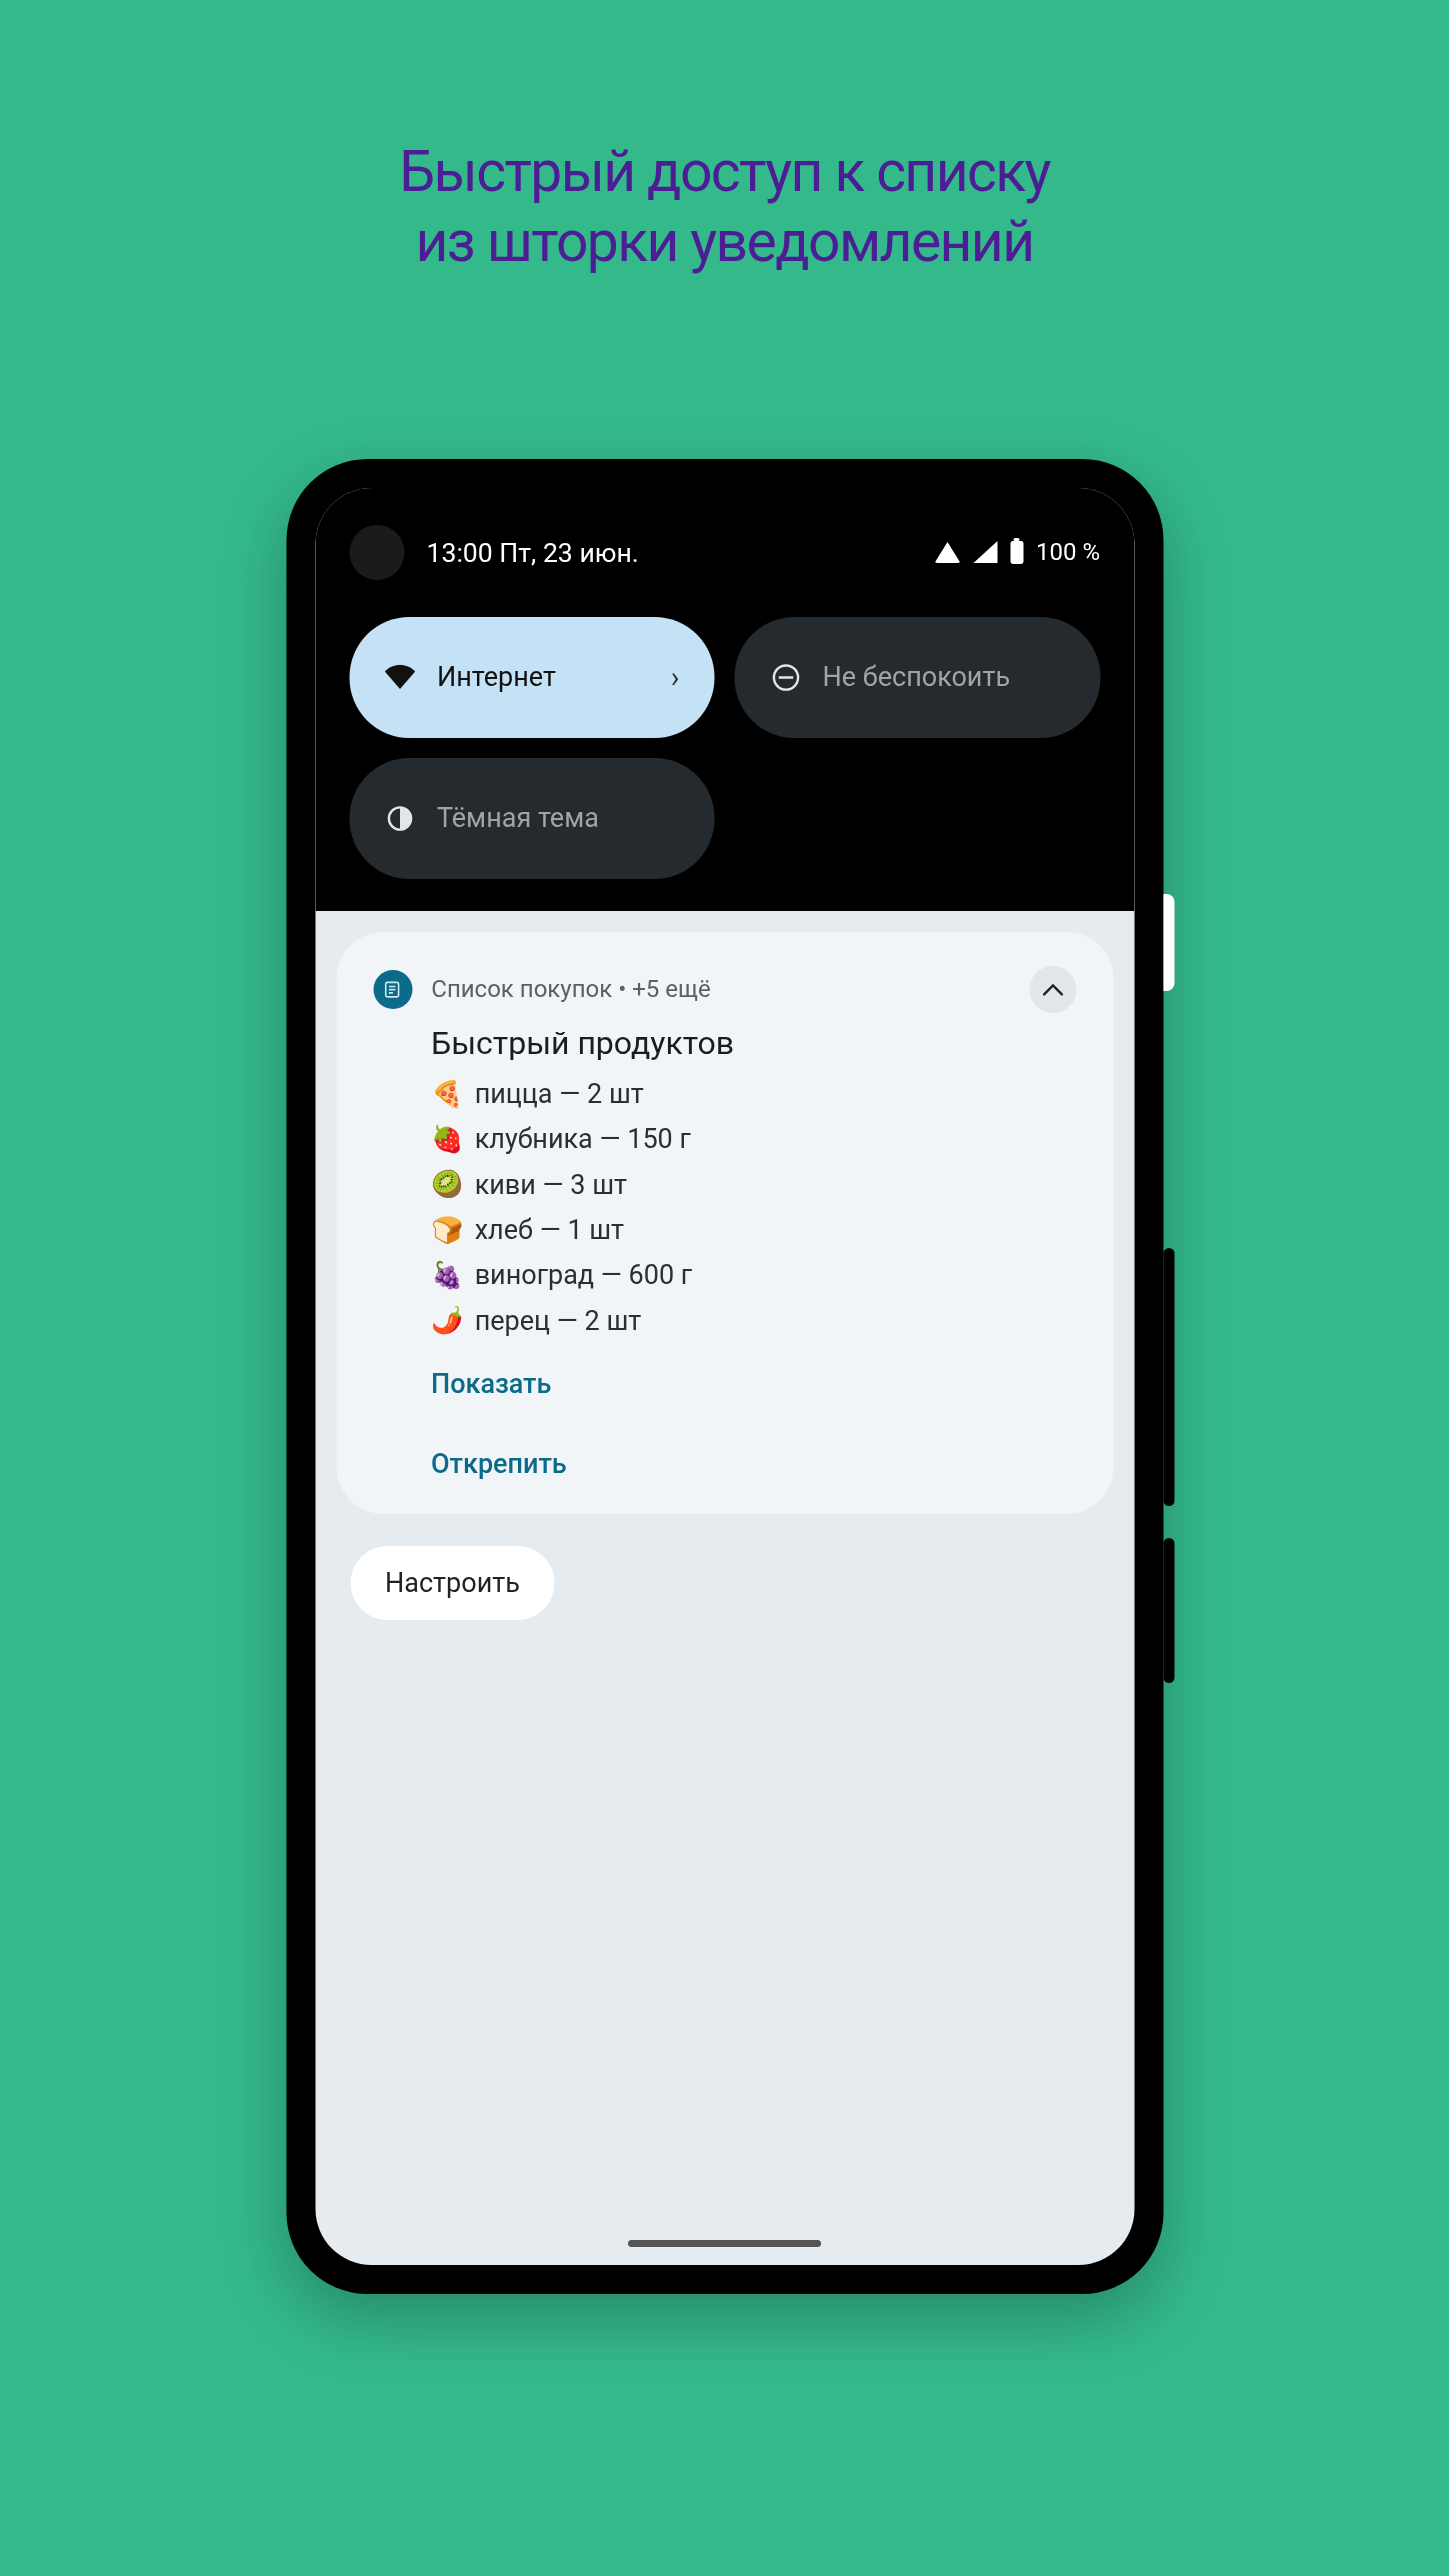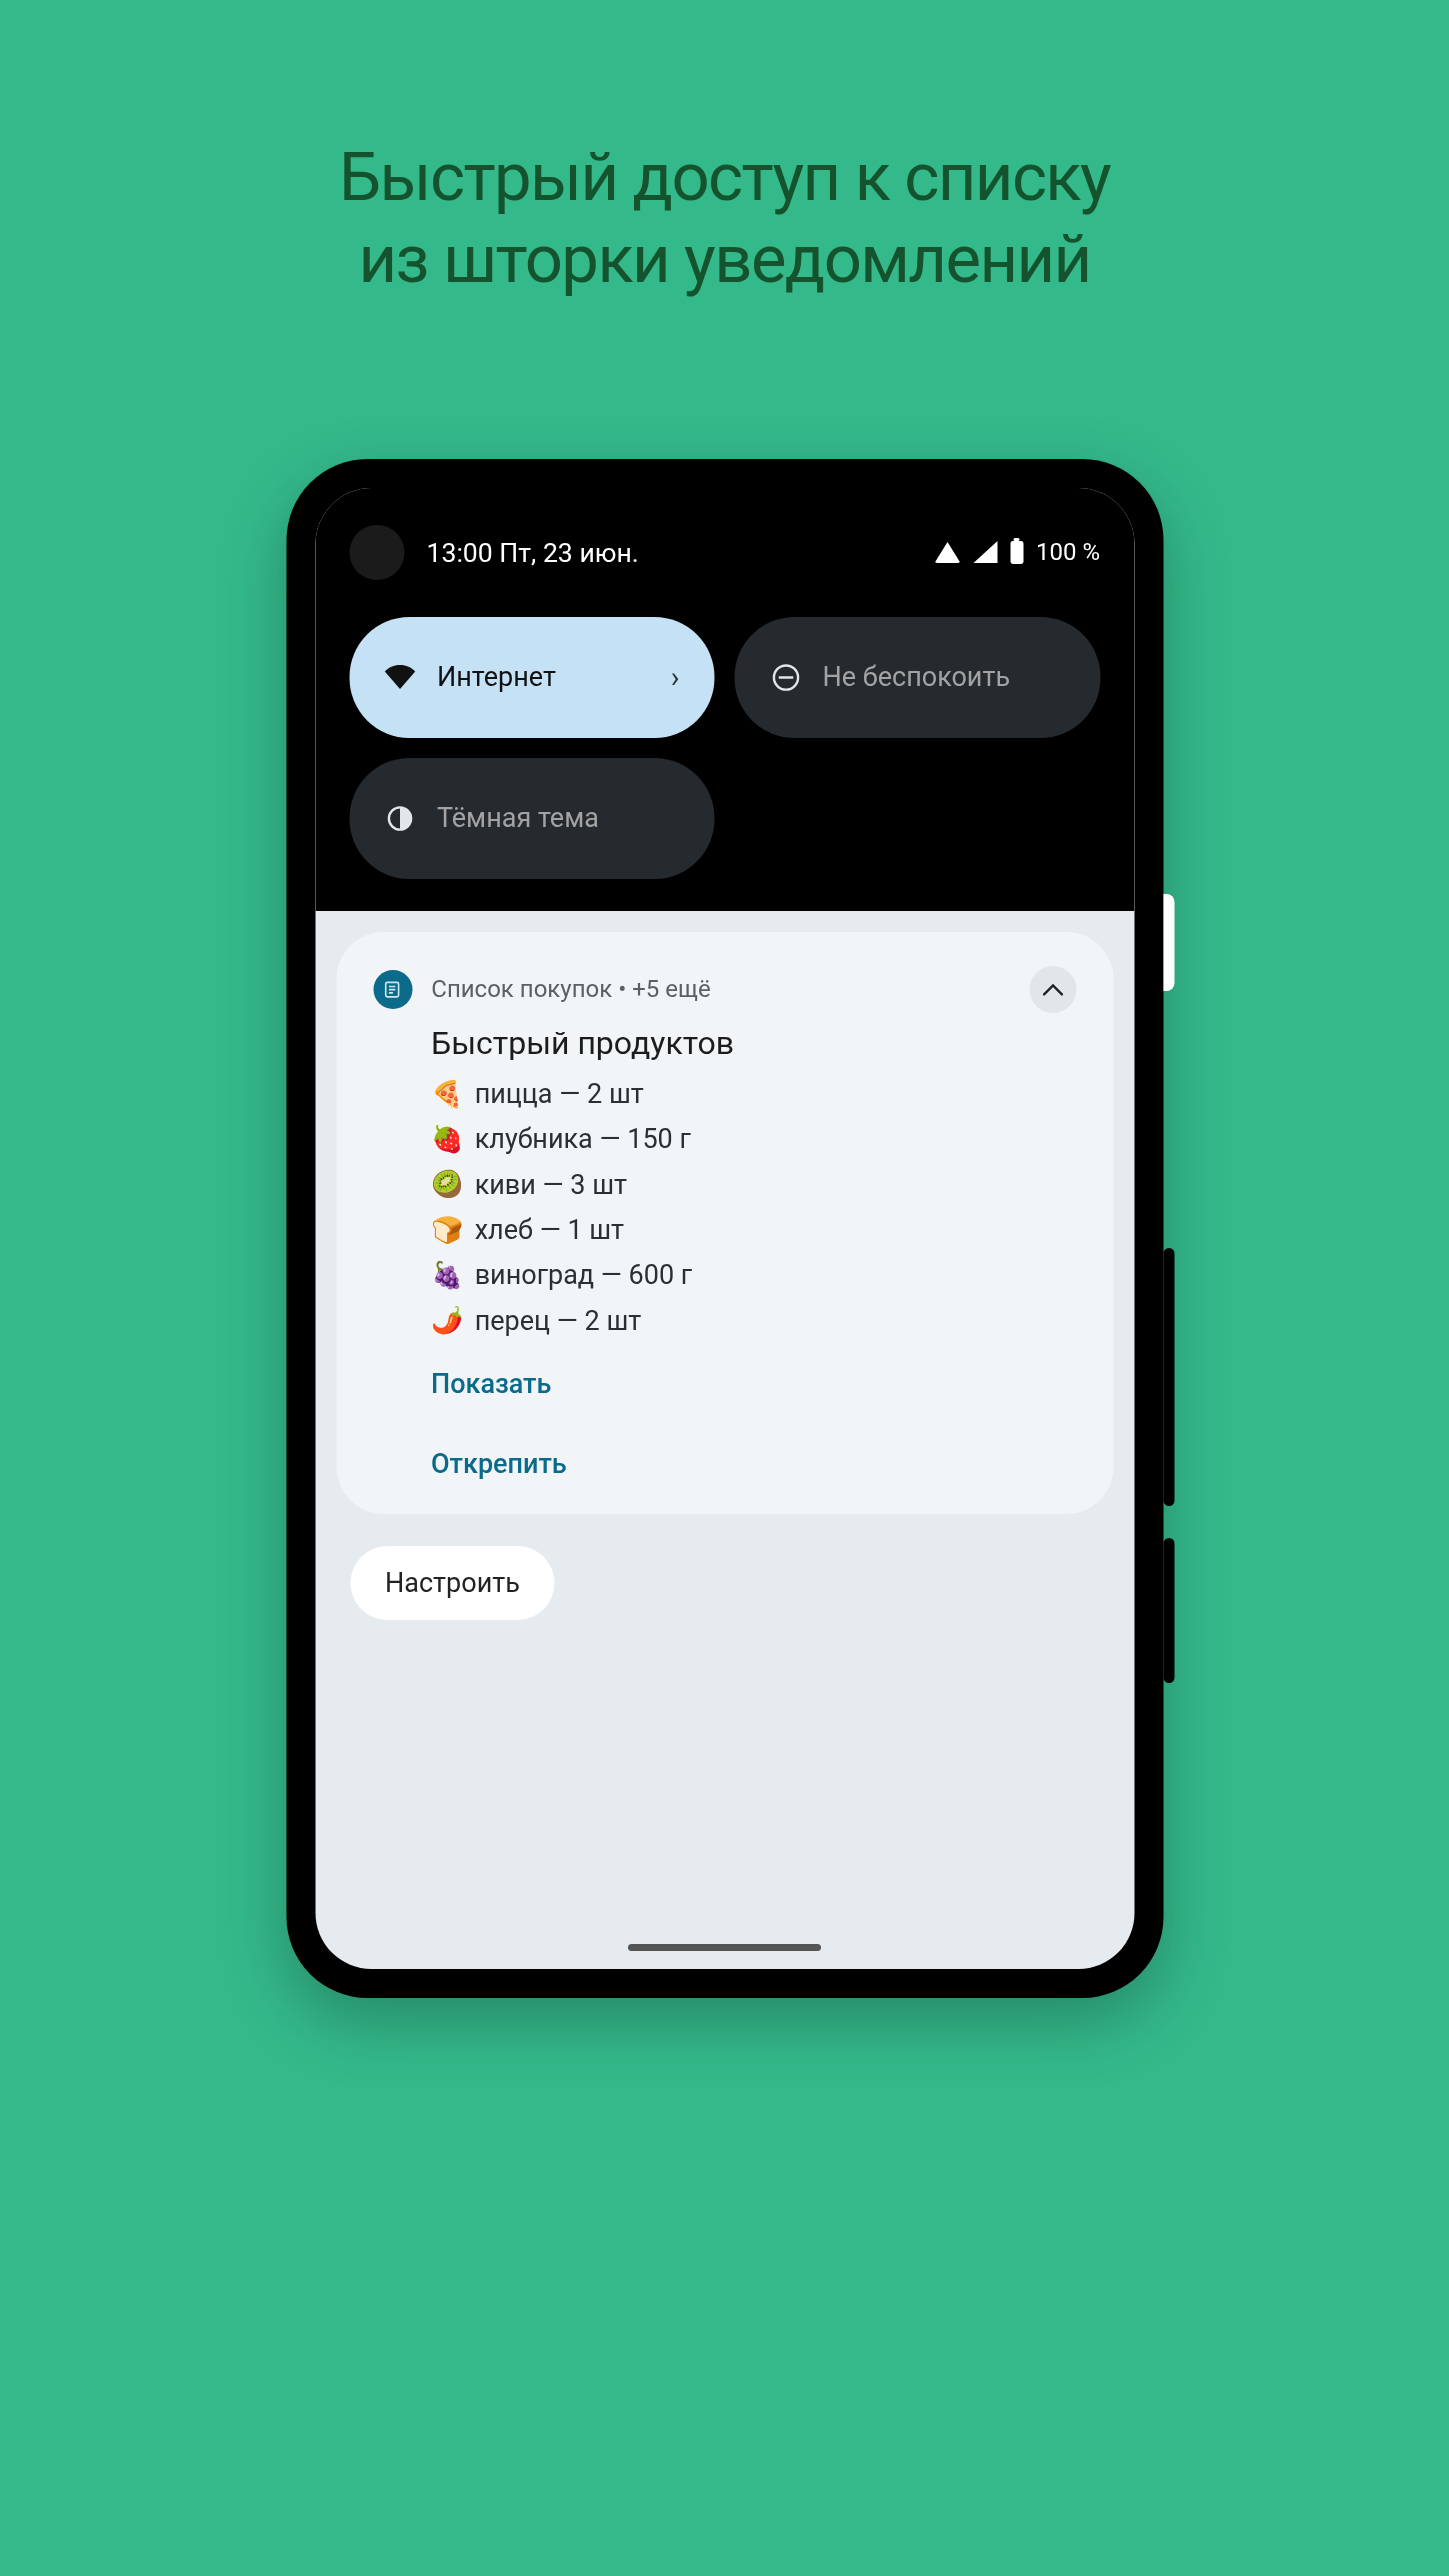--- a/index.html
+++ b/index.html
@@ -5,33 +5,33 @@
   * { margin: 0; padding: 0; box-sizing: border-box; }
   html, body { width: 1449px; height: 2576px; }
   body {
     background: #34b98b;
     font-family: -apple-system, BlinkMacSystemFont, 'Segoe UI', Roboto, sans-serif;
     position: relative;
   }
   .hero-title {
     text-align: center;
     padding-top: 137px;
-    font-size: 67px;
+    font-size: 57px;
     line-height: 1.22;
-    color: #14532d;
+    color: #4c1d95;
     font-weight: 400;
     letter-spacing: -1.6px;
   }
   .phone-frame {
     position: absolute;
     left: 50%;
     top: 459px;
     transform: translateX(-50%);
     width: 877px;
-    height: 1539px;
+    height: 1835px;
     background: #000;
     border-radius: 81px;
     box-shadow: 0 24px 64px rgba(0,0,0,0.25);
   }
   .phone-screen {
     position: absolute;
     left: 29px; right: 29px; top: 29px; bottom: 29px;
     background: #e6ebef;
     border-radius: 56px;
     overflow: hidden;

